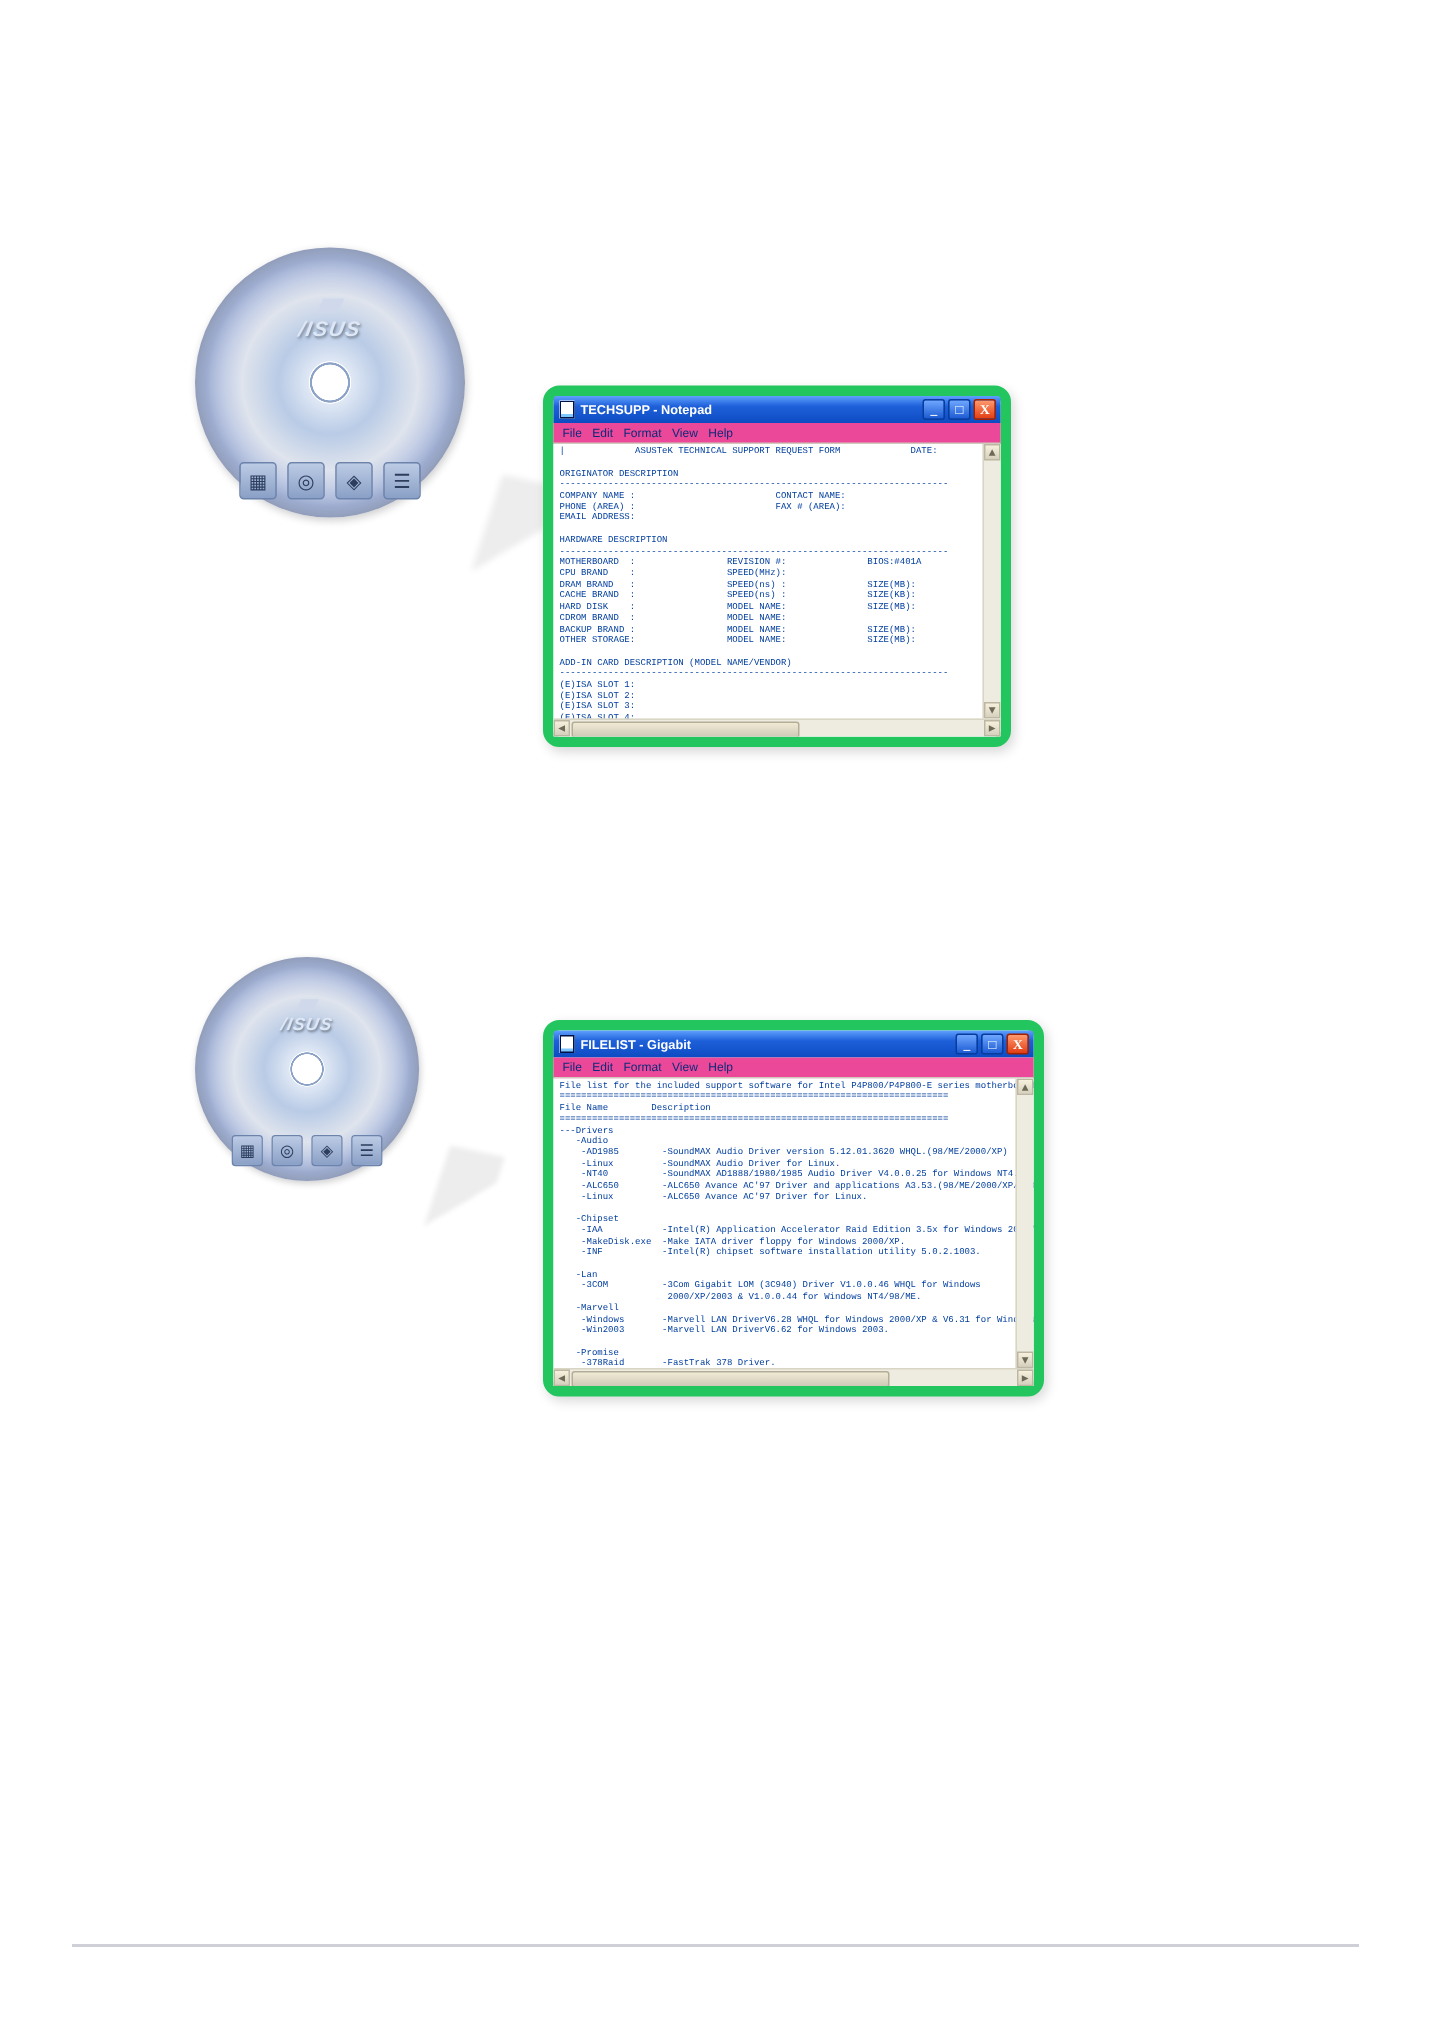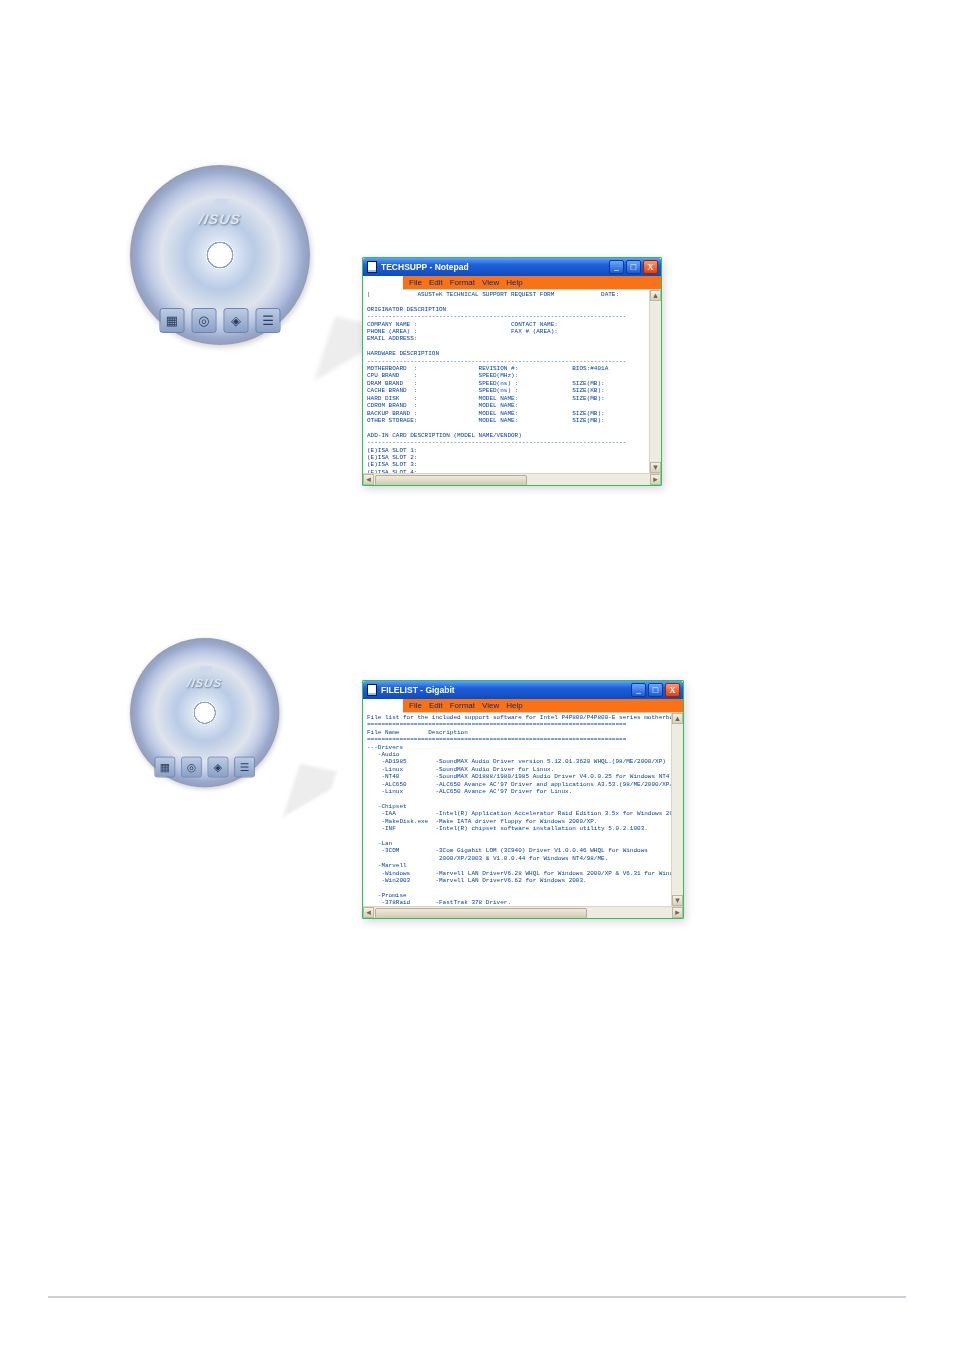--- a/index.html
+++ b/index.html
@@ -64,21 +64,21 @@
     color:#2c3d5e;font-size:13px;
   }
   .cd-shadow{
     position:absolute;right:-55px;bottom:-62px;width:44px;height:86px;
     background:linear-gradient(-45deg,transparent 50%,#00000022 50%);
     transform:skew(-18deg,12deg);filter:blur(2px);opacity:.55;
   }
 
   
   .notepad{
-    width:298px;border:1px solid #22c55e;border-radius:1px;
+    width:298px;border:7px solid #22c55e;border-radius:11px;
     background:#fff;position:absolute;
     box-shadow:2px 3px 8px #00000028;
     font-family:"Courier New", monospace;
   }
   .titlebar{
     height:18px;display:flex;align-items:center;justify-content:space-between;
     padding:0 3px 0 4px;
     background:linear-gradient(#5fa0ff,#1e60d9 38%,#0d4bc2);
     color:#fff;font:700 8.5px "Tahoma",sans-serif;
     border-radius:2px 2px 0 0;
@@ -91,22 +91,22 @@
   .winbtns{display:flex;gap:2px;}
   .winbtns>span{
     width:13px;height:12px;border-radius:2px;
     display:flex;align-items:center;justify-content:center;
     font:700 9px/9px Tahoma;color:#fff;
     background:linear-gradient(#6fa7ff,#1c5bd2);border:1px solid #083c9d;
   }
   .winbtns .close{background:linear-gradient(#ff9a6e,#e33d12);border-color:#a22100;}
   .menubar{
     display:flex;gap:3px;padding:0 4px;height:13px;
-    font:8px Tahoma,sans-serif;color:#0a2a7a;background:#f97316;
-    border-bottom:1px solid #cfcabb;align-items:center;margin-left:40px;
+    font:8px Tahoma,sans-serif;color:#0a2a7a;background:#ec4899;
+    border-bottom:1px solid #cfcabb;align-items:center;
   }
   .menubar>span{padding:0 2px;}
   .pane{
     position:relative;background:#fff;overflow:hidden;
     padding:1px 6px 2px 4px;
   }
   .sec-a .pane{height:192px;}
   .sec-b .pane{height:202px;}
   pre{
     margin:0;white-space:pre;font:6px/7.4px "Courier New",monospace;

